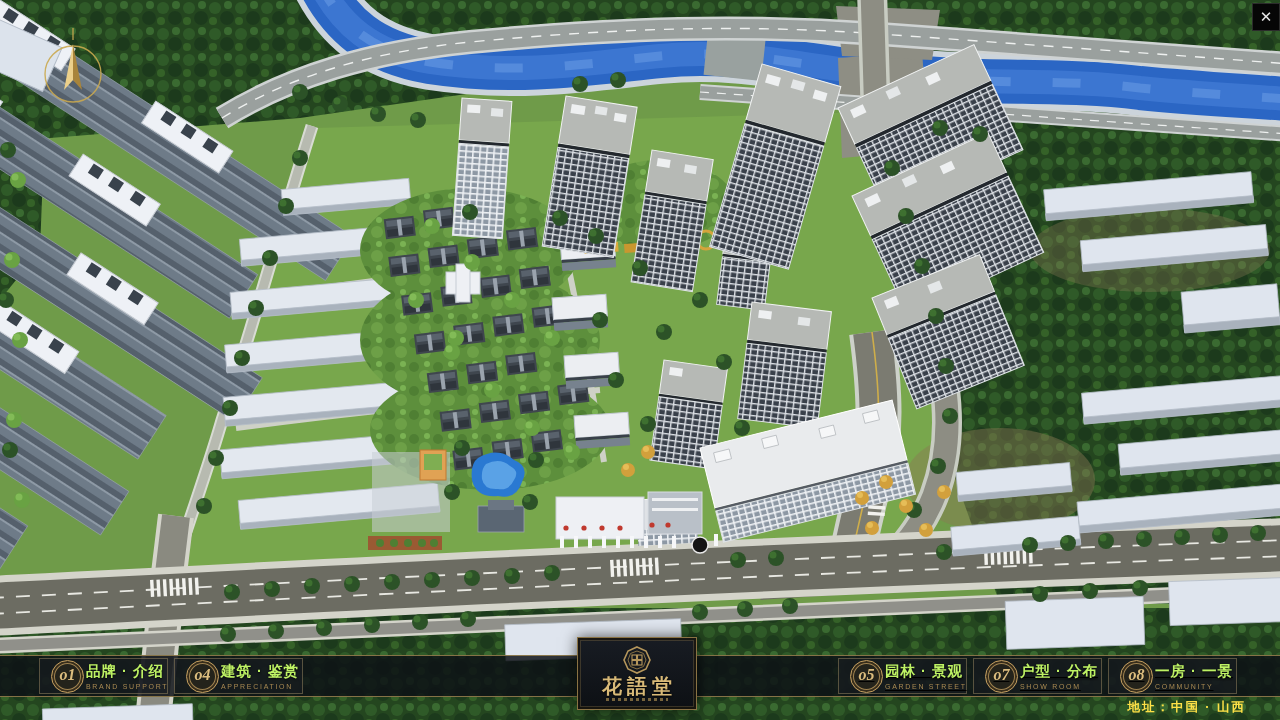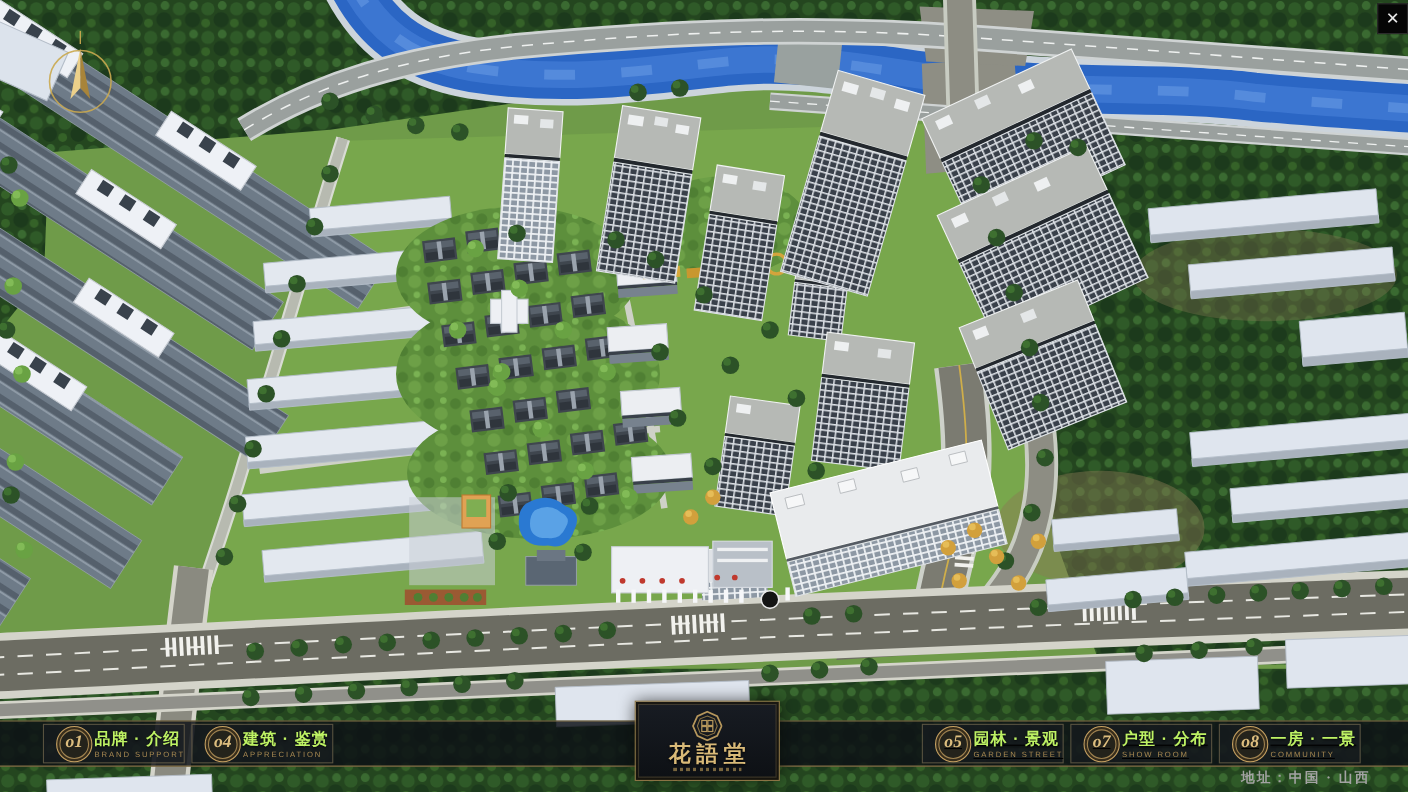--- a/index.html
+++ b/index.html
@@ -37,36 +37,36 @@
     font-family:"Liberation Serif",serif;font-style:italic;font-weight:bold;
     color:#dcbd7e;font-size:16px;line-height:1;transform:translateY(-1px);
   }
   .txt{display:flex;flex-direction:column;min-width:0;}
   .cn{color:#bef264;font-size:14.5px;font-weight:bold;letter-spacing:1px;white-space:nowrap;
       text-shadow:0 1px 2px rgba(0,0,0,.8);}
   .en{color:#a98a52;font-size:7px;letter-spacing:1.7px;margin-top:2px;white-space:nowrap;}
   
   .logo-spacer{width:130px;flex:0 0 auto;}
   .logo-panel{
-    position:absolute;left:577px;top:637px;width:132px;height:73px;z-index:3;cursor:pointer;
+    position:absolute;left:577px;top:637px;width:120px;height:73px;z-index:3;cursor:pointer;
     background:linear-gradient(#181c23,#0d1014);
     border:1px solid #8a7344;box-sizing:border-box;
     box-shadow:inset 0 0 0 2px rgba(0,0,0,.6), inset 0 0 0 3px rgba(138,115,68,.35), 0 0 14px rgba(0,0,0,.65);
     display:flex;flex-direction:column;align-items:center;justify-content:center;gap:2px;
   }
   .logo-name{
     font-family:"Liberation Serif",serif;font-weight:bold;color:#d9ba78;
     font-size:20px;letter-spacing:5px;text-indent:5px;line-height:1;
     text-shadow:0 1px 2px #000;
   }
   .logo-rule{width:62px;height:3px;opacity:.85;
     background:repeating-linear-gradient(90deg,#8a7344 0 3px,transparent 3px 6px);}
   
   .address{position:absolute;right:34px;bottom:4px;z-index:3;
-    color:#a3a3a3;font-size:12.5px;letter-spacing:2px;font-weight:bold;font-family:Liberation Serif, serif;}
+    color:#fde047;font-size:12.5px;letter-spacing:2px;font-weight:bold;}
   .close-btn{
     position:absolute;top:3px;right:0;width:28px;height:28px;z-index:5;cursor:pointer;
     background:#060606;border:1px solid #2c2c2c;box-sizing:border-box;
     color:#e9e9e9;font-size:15px;display:flex;align-items:center;justify-content:center;
   }
   .compass{position:absolute;left:36px;top:28px;width:74px;height:84px;z-index:2;}
 </style>
 </head>
 <body>
 

